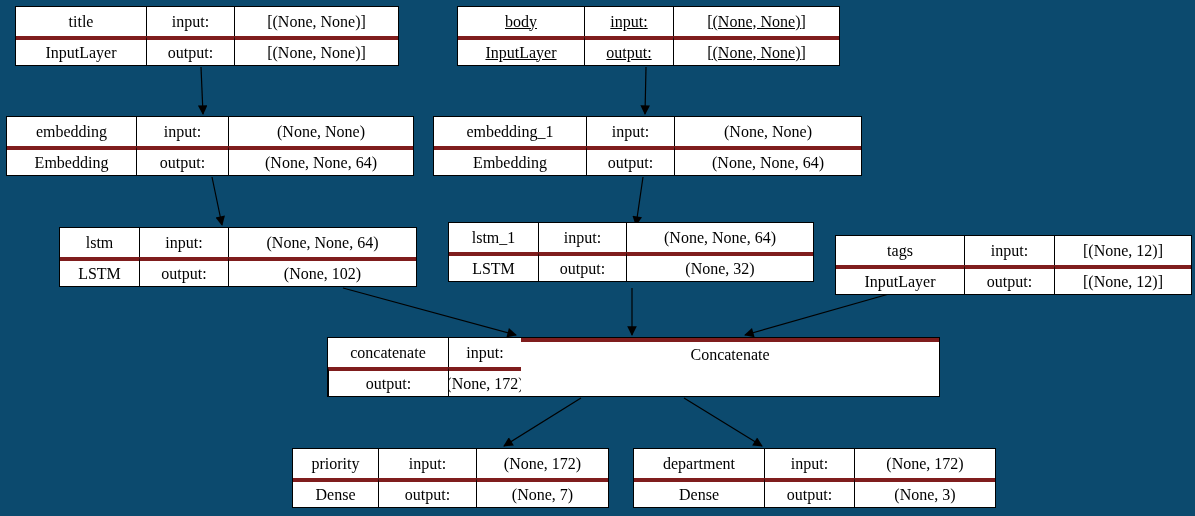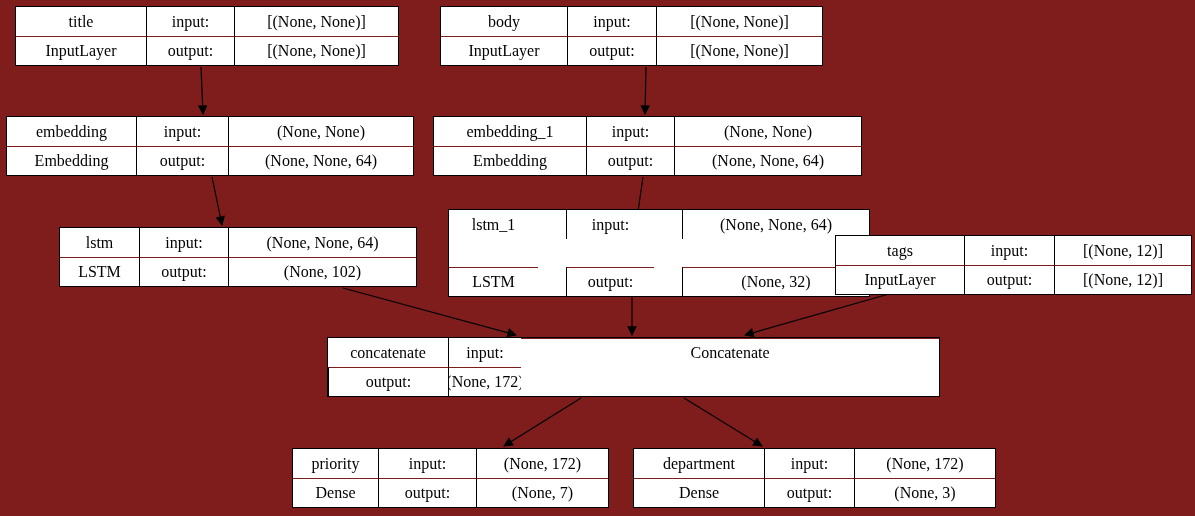--- a/index.html
+++ b/index.html
@@ -4,21 +4,21 @@
 <style>
   html, body {
     margin: 0;
     padding: 0;
     background: #ffffff;
   }
   .canvas {
     position: relative;
     width: 1195px;
     height: 516px;
-    background: #7f1d1d;
+    background: #0c4a6e;
     overflow: hidden;
     font-family: "Liberation Serif", "DejaVu Serif", serif;
     text-align: center;
   }
   .edge-layer {
     position: absolute;
     left: 0;
     top: 0;
     width: 1195px;
     height: 516px;
@@ -29,21 +29,21 @@
     grid-template-rows: 29px 29px;
     border: 1px solid #000000;
     background: #ffffff;
     box-sizing: content-box;
   }
   .cell {
     display: flex;
     align-items: center;
     justify-content: center;
     border-left: 1px solid #000000;
-    border-top: 1px solid #7f1d1d;
+    border-top: 4px solid #7f1d1d;
     font-size: 16px;
     color: #000000;
     white-space: nowrap;
     overflow: hidden;
     line-height: 1;
   }
   .cell.first-col { border-left: none; }
   .cell.top-row  { border-top: none; }
 </style>
 </head>
@@ -70,21 +70,21 @@
   </svg>
   <div id="nodes-layer">
       <div class="node" style="left: 15px; top: 6px; grid-template-columns: 130px 88px 164px;">
         <div class="cell top-row first-col">title</div>
         <div class="cell top-row">input:</div>
         <div class="cell top-row">[(None, None)]</div>
         <div class="cell first-col">InputLayer</div>
         <div class="cell">output:</div>
         <div class="cell">[(None, None)]</div>
       </div>
-      <div class="node" style="left: 440px; top: 6px; grid-template-columns: 126px 89px 166px;">
+      <div class="node" style="left: 457px; top: 6px; grid-template-columns: 126px 89px 166px; text-decoration: underline;">
         <div class="cell top-row first-col">body</div>
         <div class="cell top-row">input:</div>
         <div class="cell top-row">[(None, None)]</div>
         <div class="cell first-col">InputLayer</div>
         <div class="cell">output:</div>
         <div class="cell">[(None, None)]</div>
       </div>
       <div class="node" style="left: 6px; top: 116px; grid-template-columns: 129px 92px 185px;">
         <div class="cell top-row first-col">embedding</div>
         <div class="cell top-row">input:</div>
@@ -102,21 +102,21 @@
         <div class="cell">(None, None, 64)</div>
       </div>
       <div class="node" style="left: 59px; top: 227px; grid-template-columns: 79px 89px 188px;">
         <div class="cell top-row first-col">lstm</div>
         <div class="cell top-row">input:</div>
         <div class="cell top-row">(None, None, 64)</div>
         <div class="cell first-col">LSTM</div>
         <div class="cell">output:</div>
         <div class="cell">(None, 102)</div>
       </div>
-      <div class="node" style="left: 448px; top: 209px; grid-template-columns: 89px 88px 187px; gap: 28px;">
+      <div class="node" style="left: 448px; top: 222px; grid-template-columns: 89px 88px 187px;">
         <div class="cell top-row first-col">lstm_1</div>
         <div class="cell top-row">input:</div>
         <div class="cell top-row">(None, None, 64)</div>
         <div class="cell first-col">LSTM</div>
         <div class="cell">output:</div>
         <div class="cell">(None, 32)</div>
       </div>
       <div class="node" style="left: 835px; top: 227px; grid-template-columns: 128px 90px 137px; margin-top: 8px;">
         <div class="cell top-row first-col">tags</div>
         <div class="cell top-row">input:</div>

